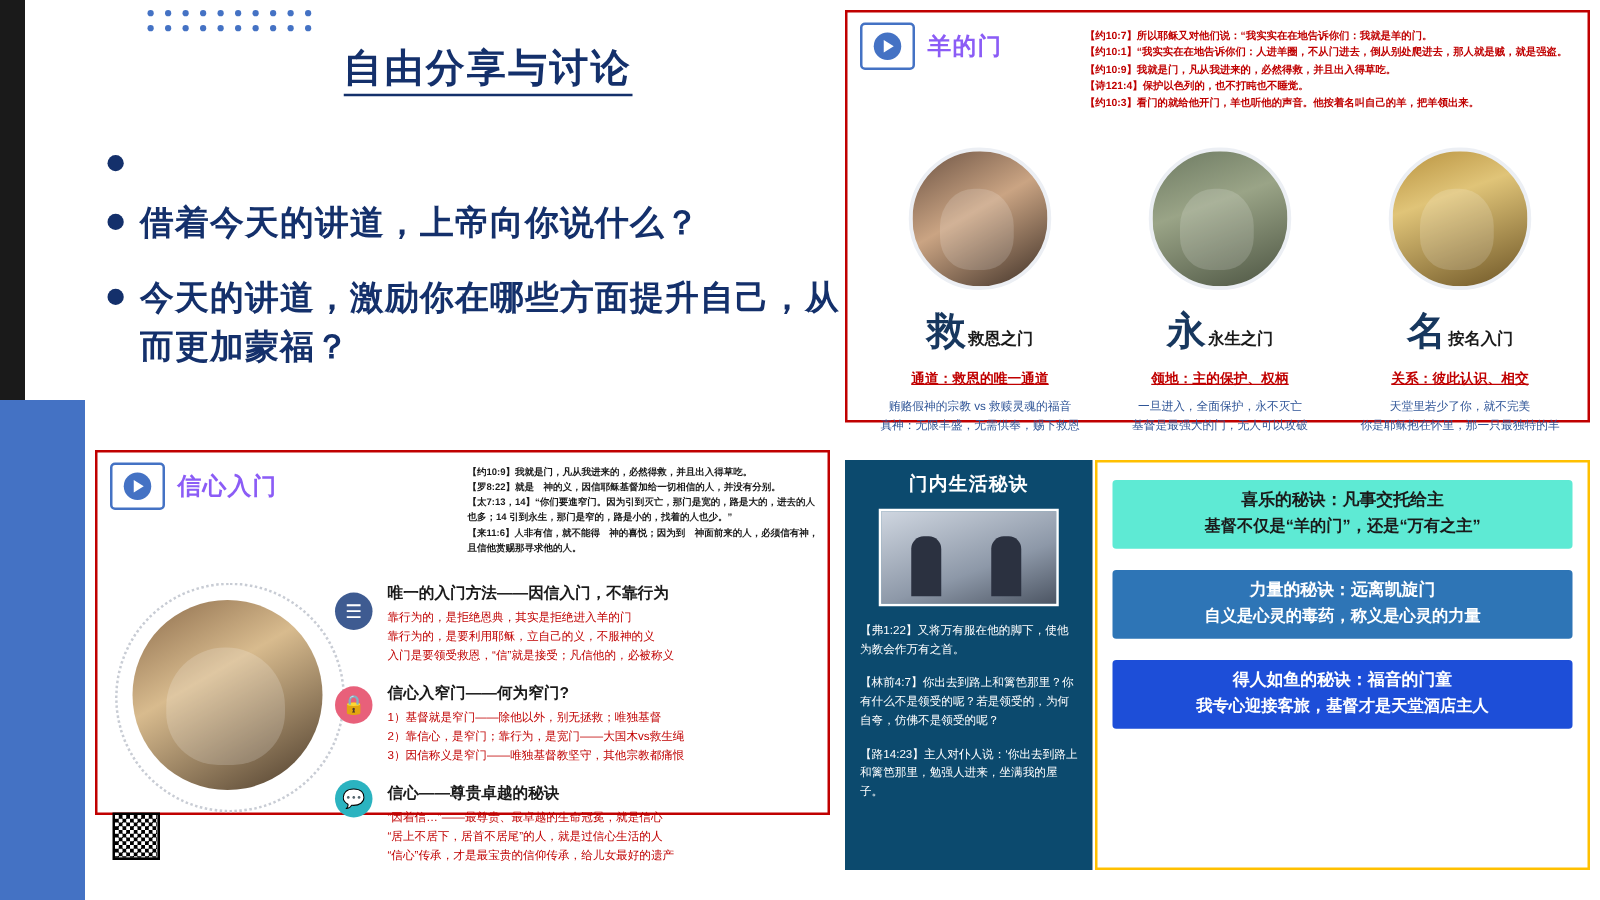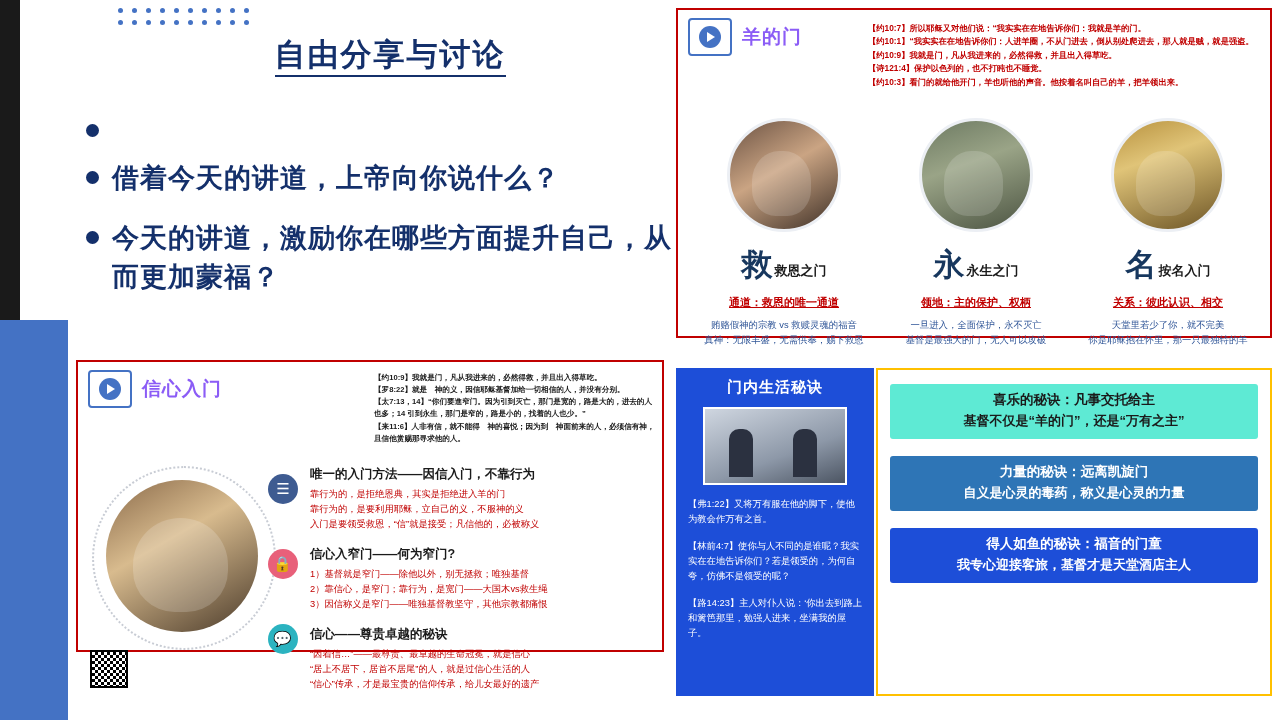--- a/index.html
+++ b/index.html
@@ -288,21 +288,21 @@
       linear-gradient(90deg,#000 50%,#fff 50%),
       linear-gradient(0deg,#000 50%,#fff 50%);
     background-size: 6px 6px, 6px 6px;
     background-blend-mode: difference;
     border: 2px solid #000;
   }
   
   #card-secret {
     left: 676px; top: 368px;
     width: 198px; height: 328px;
-    background: #1d4ed8;
+    background: #0c4a6e;
     padding: 0;
     border: none;
   }
   .secret-title {
     text-align: center;
     color: #ffffff;
     font-size: 15px;
     font-weight: bold;
     padding-top: 10px;
     letter-spacing: 1px;
@@ -518,21 +518,21 @@
     </div>
 
     <div class="qr"></div>
   </div>
 
   <div class="card" id="card-secret">
     <div class="secret-title">门内生活秘诀</div>
     <div class="secret-photo"></div>
     <div class="secret-verses">
       <div class="sv">【弗1:22】又将万有服在他的脚下，使他为教会作万有之首。</div>
-      <div class="sv">【林前4:7】使你与人不同的是谁呢？我实实在在地告诉你们？若是领受的，为何自夸，仿佛不是领受的呢？</div>
+      <div class="sv">【林前4:7】你出去到路上和篱笆那里？你有什么不是领受的呢？若是领受的，为何自夸，仿佛不是领受的呢？</div>
       <div class="sv">【路14:23】主人对仆人说：‘你出去到路上和篱笆那里，勉强人进来，坐满我的屋子。</div>
     </div>
   </div>
 
   <div class="card" id="card-keys">
     <div class="keybox kb-yellow">
       <div class="kb-t1">喜乐的秘诀：凡事交托给主</div>
       <div class="kb-t2">基督不仅是“羊的门”，还是“万有之主”</div>
     </div>
     <div class="keybox kb-blue">

